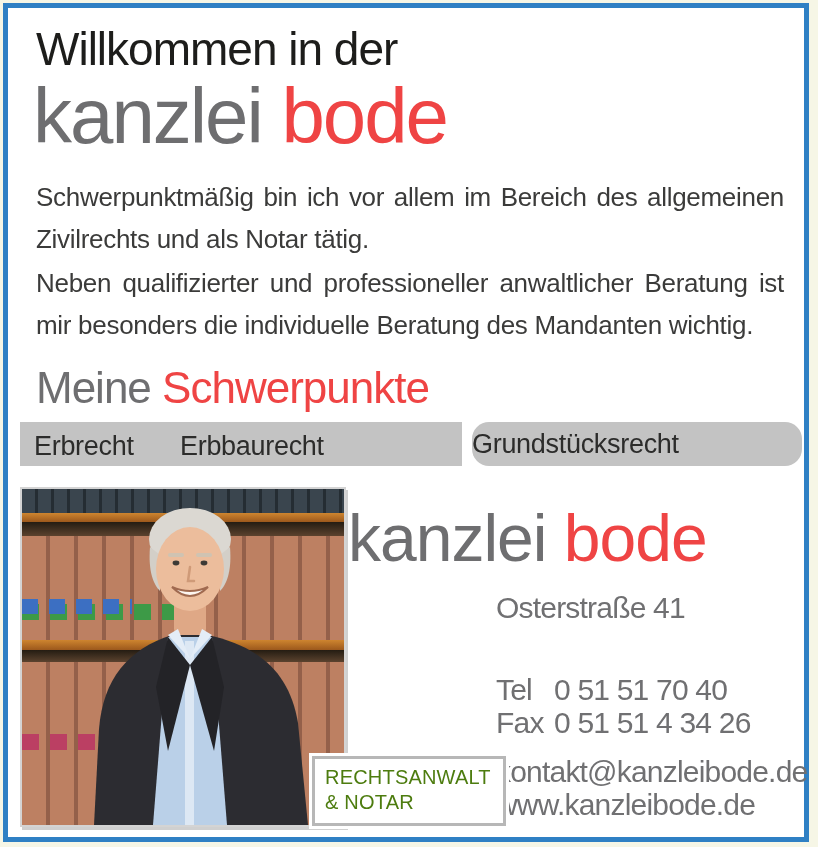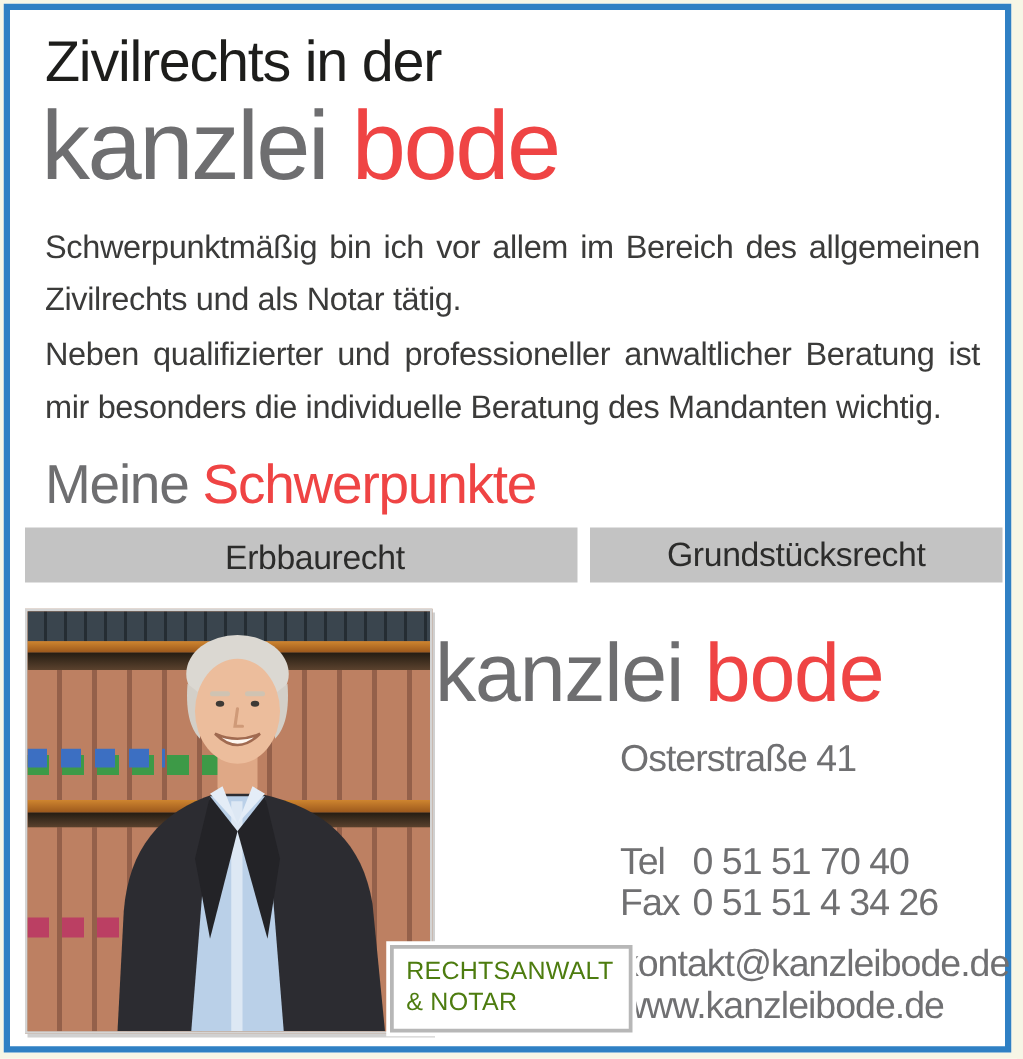--- a/index.html
+++ b/index.html
@@ -40,21 +40,21 @@
   .focus-title{
     position:absolute;left:28px;top:358px;
     font-size:44px;line-height:1;letter-spacing:-1px;white-space:nowrap;
   }
   .bar{
     position:absolute;top:414px;height:44px;
     background:#c3c3c3;color:#2c2c2b;
     font-size:27px;letter-spacing:-0.3px;
   }
   .bar-left{left:12px;width:442px;}
-  .bar-right{left:464px;width:330px;display:flex;align-items:center;justify-content:center;}
+  .bar-right{left:464px;width:330px;display:flex;align-items:center;justify-content:flex-start;border-radius:17px;}
   .bar-left .item-a{position:absolute;left:14px;top:9px;}
   .bar-left .item-b{position:absolute;left:160px;top:9px;}
   
   .photo{
     position:absolute;left:12px;top:479px;
     width:322px;height:336px;
     border:2px solid #d4d4d4;
     box-shadow:2px 3px 0 rgba(170,170,170,.55);
     overflow:hidden;background:#a8714f;z-index:1;
   }
@@ -90,36 +90,37 @@
     padding:6px 12px 8px 10px;
     color:#4d7c0f;font-size:20px;line-height:25px;letter-spacing:0.2px;
     white-space:nowrap;
   }
 </style>
 </head>
 <body>
 
 <div class="ad">
 
-  <div class="headline">Zivilrechts in der</div>
+  <div class="headline">Willkommen in der</div>
 
   <div class="logo1">
     <span class="logo-gray">kanzlei</span>
     <span class="logo-blue">bode</span>
   </div>
 
   <div class="para para1">Schwerpunktmäßig bin ich vor allem im Bereich des allgemeinen Zivilrechts und als Notar tätig.</div>
   <div class="para para2">Neben qualifizierter und professioneller anwaltlicher Beratung ist mir besonders die individuelle Beratung des Mandanten wichtig.</div>
 
   <div class="focus-title">
     <span class="logo-gray">Meine</span>
     <span class="logo-blue">Schwerpunkte</span>
   </div>
 
   <div class="bar bar-left">
+    <span class="item-a">Erbrecht</span>
     <span class="item-b">Erbbaurecht</span>
   </div>
   <div class="bar bar-right">
     <span>Grundstücksrecht</span>
   </div>
 
   <div class="photo">
     <div class="row-top-books"></div>
     <div class="shelf1"></div>
     <div class="shadow1"></div>

